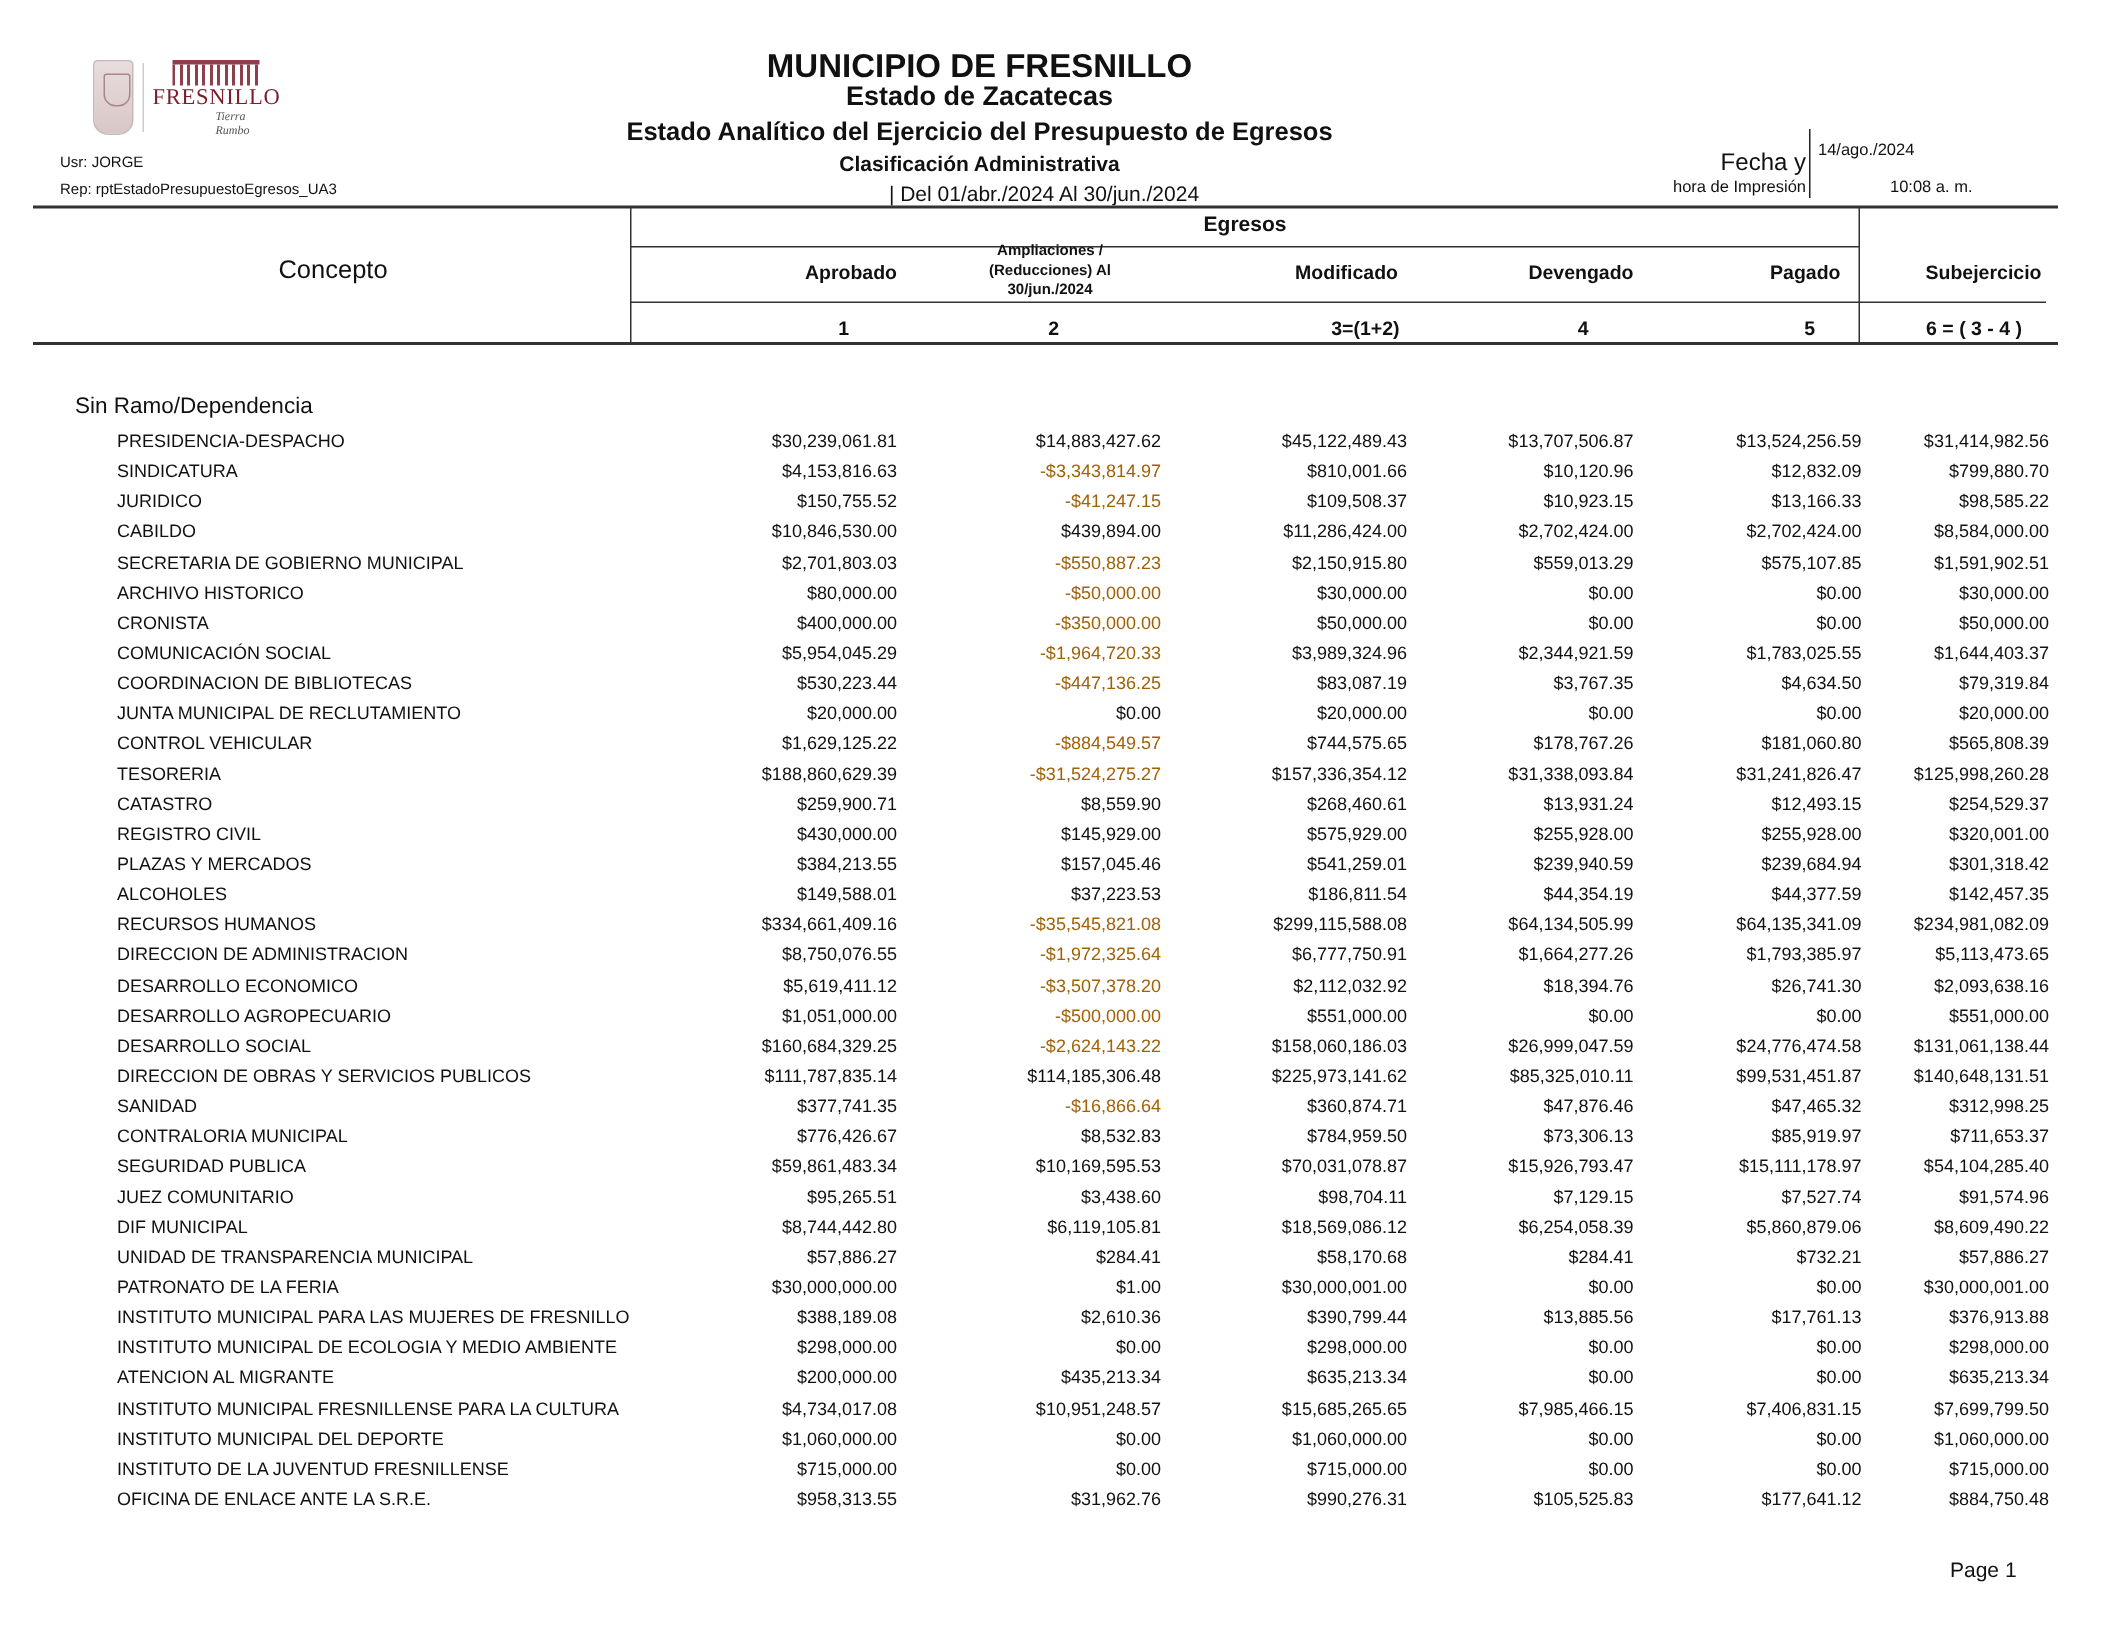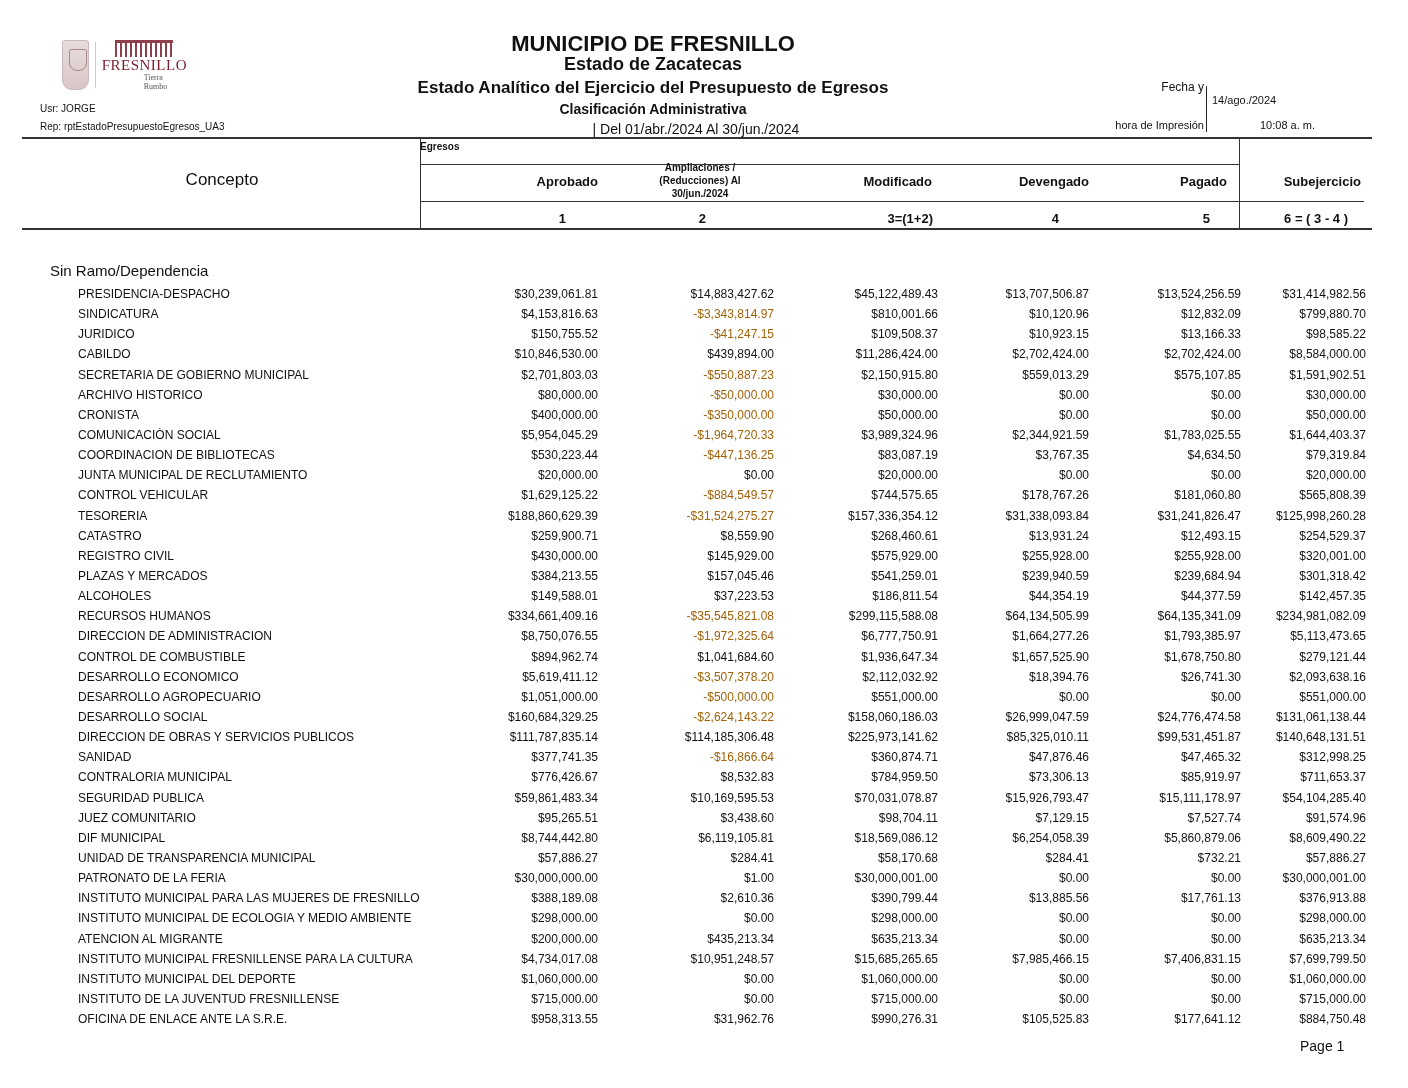--- a/index.html
+++ b/index.html
@@ -19,41 +19,41 @@
       border: 1px solid #a88; border-radius: 2px 2px 8px 8px;
     }
     .logo .sep { width: 1px; height: 46px; background: #ccc; margin: 0 6px; }
     .logo .brand { display: flex; flex-direction: column; align-items: center; color: #7a1e2c; }
     .logo .building {
       width: 58px; height: 14px; border-top: 3px solid #7a1e2c; position: relative;
       background: repeating-linear-gradient(90deg, #7a1e2c 0 2px, transparent 2px 5px);
       opacity: 0.85;
     }
     .logo .name { font-family: "Liberation Serif", serif; font-size: 15px; letter-spacing: 0.5px; line-height: 16px; }
-    .logo .tag { font-family: "Liberation Serif", serif; font-size: 8px; color: #555; margin-left: 42px; }
+    .logo .tag { font-family: "Liberation Serif", serif; font-style: italic; font-size: 8px; color: #555; margin-left: 42px; }
 
     .title1 { left: 0; width: 1306px; top: 31px; text-align: center; font-weight: bold; font-size: 22px; }
     .title2 { left: 0; width: 1306px; top: 54px; text-align: center; font-weight: bold; font-size: 18px; }
     .title3 { left: 0; width: 1306px; top: 78px; text-align: center; font-weight: bold; font-size: 17px; }
     .title4 { left: 0; width: 1306px; top: 101px; text-align: center; font-weight: bold; font-size: 14px; }
     .title5 { left: 0; width: 1306px; top: 121px; text-align: center; font-size: 14px; padding-left: 43px; }
 
     .usr { left: 40px; top: 103px; font-size: 10px; }
     .rep { left: 40px; top: 121px; font-size: 10px; }
 
-    .fecha-lbl { left: 1100px; width: 104px; top: 80px; text-align: right; font-size: 12px; }
+    .fecha-lbl { left: 1100px; width: 104px; top: 100px; text-align: right; font-size: 16px; }
     .hora-lbl  { left: 1080px; width: 124px; top: 119px; text-align: right; font-size: 11px; }
     .fecha-val { left: 1212px; top: 94px; font-size: 11px; }
     .hora-val  { left: 1216px; top: 119px; font-size: 11px; margin-left: 44px; }
     .fecha-div { left: 1206px; top: 86px; width: 1px; height: 46px; background: #222; }
 
     .hline { background: #333; height: 2px; }
     .vline { background: #333; width: 1px; }
     .hdr-concepto { left: 22px; width: 400px; top: 170px; text-align: center; font-size: 17px; font-weight: normal; }
-    .hdr-egresos { left: 420px; width: 820px; top: 141px; text-align: left; font-size: 10px; font-weight: bold; }
+    .hdr-egresos { left: 420px; width: 820px; top: 141px; text-align: center; font-size: 14px; font-weight: bold; }
     .colhdr { top: 174px; text-align: right; font-size: 13px; font-weight: bold; }
     .colnum { top: 211px; text-align: right; font-size: 13px; font-weight: bold; }
     .amp { left: 630px; width: 140px; top: 161px; text-align: center; font-size: 10px; font-weight: bold; line-height: 13px; }
 
     .section { left: 50px; top: 262px; font-size: 15px; font-weight: normal; }
 
     .rows { left: 0; top: 284px; width: 1408px; }
     .row { position: relative; height: 20.15px; font-size: 12px; padding-left: 47px; }
     .row span { position: absolute; top: 3px; white-space: nowrap; }
     .c-name { left: 78px; width: 348px; overflow: hidden; text-align: left; }
@@ -283,29 +283,20 @@
     <div class="row">
       <span class="c-name">DIRECCION DE ADMINISTRACION</span>
       <span class="c-num c1">$8,750,076.55</span>
       <span class="c-num c2 neg">-$1,972,325.64</span>
       <span class="c-num c3">$6,777,750.91</span>
       <span class="c-num c4">$1,664,277.26</span>
       <span class="c-num c5">$1,793,385.97</span>
       <span class="c-num c6">$5,113,473.65</span>
     </div>
     <div class="row">
-      <span class="c-name">CONTROL DE COMBUSTIBLE</span>
-      <span class="c-num c1">$894,962.74</span>
-      <span class="c-num c2">$1,041,684.60</span>
-      <span class="c-num c3">$1,936,647.34</span>
-      <span class="c-num c4">$1,657,525.90</span>
-      <span class="c-num c5">$1,678,750.80</span>
-      <span class="c-num c6">$279,121.44</span>
-    </div>
-    <div class="row">
       <span class="c-name">DESARROLLO ECONOMICO</span>
       <span class="c-num c1">$5,619,411.12</span>
       <span class="c-num c2 neg">-$3,507,378.20</span>
       <span class="c-num c3">$2,112,032.92</span>
       <span class="c-num c4">$18,394.76</span>
       <span class="c-num c5">$26,741.30</span>
       <span class="c-num c6">$2,093,638.16</span>
     </div>
     <div class="row">
       <span class="c-name">DESARROLLO AGROPECUARIO</span>

